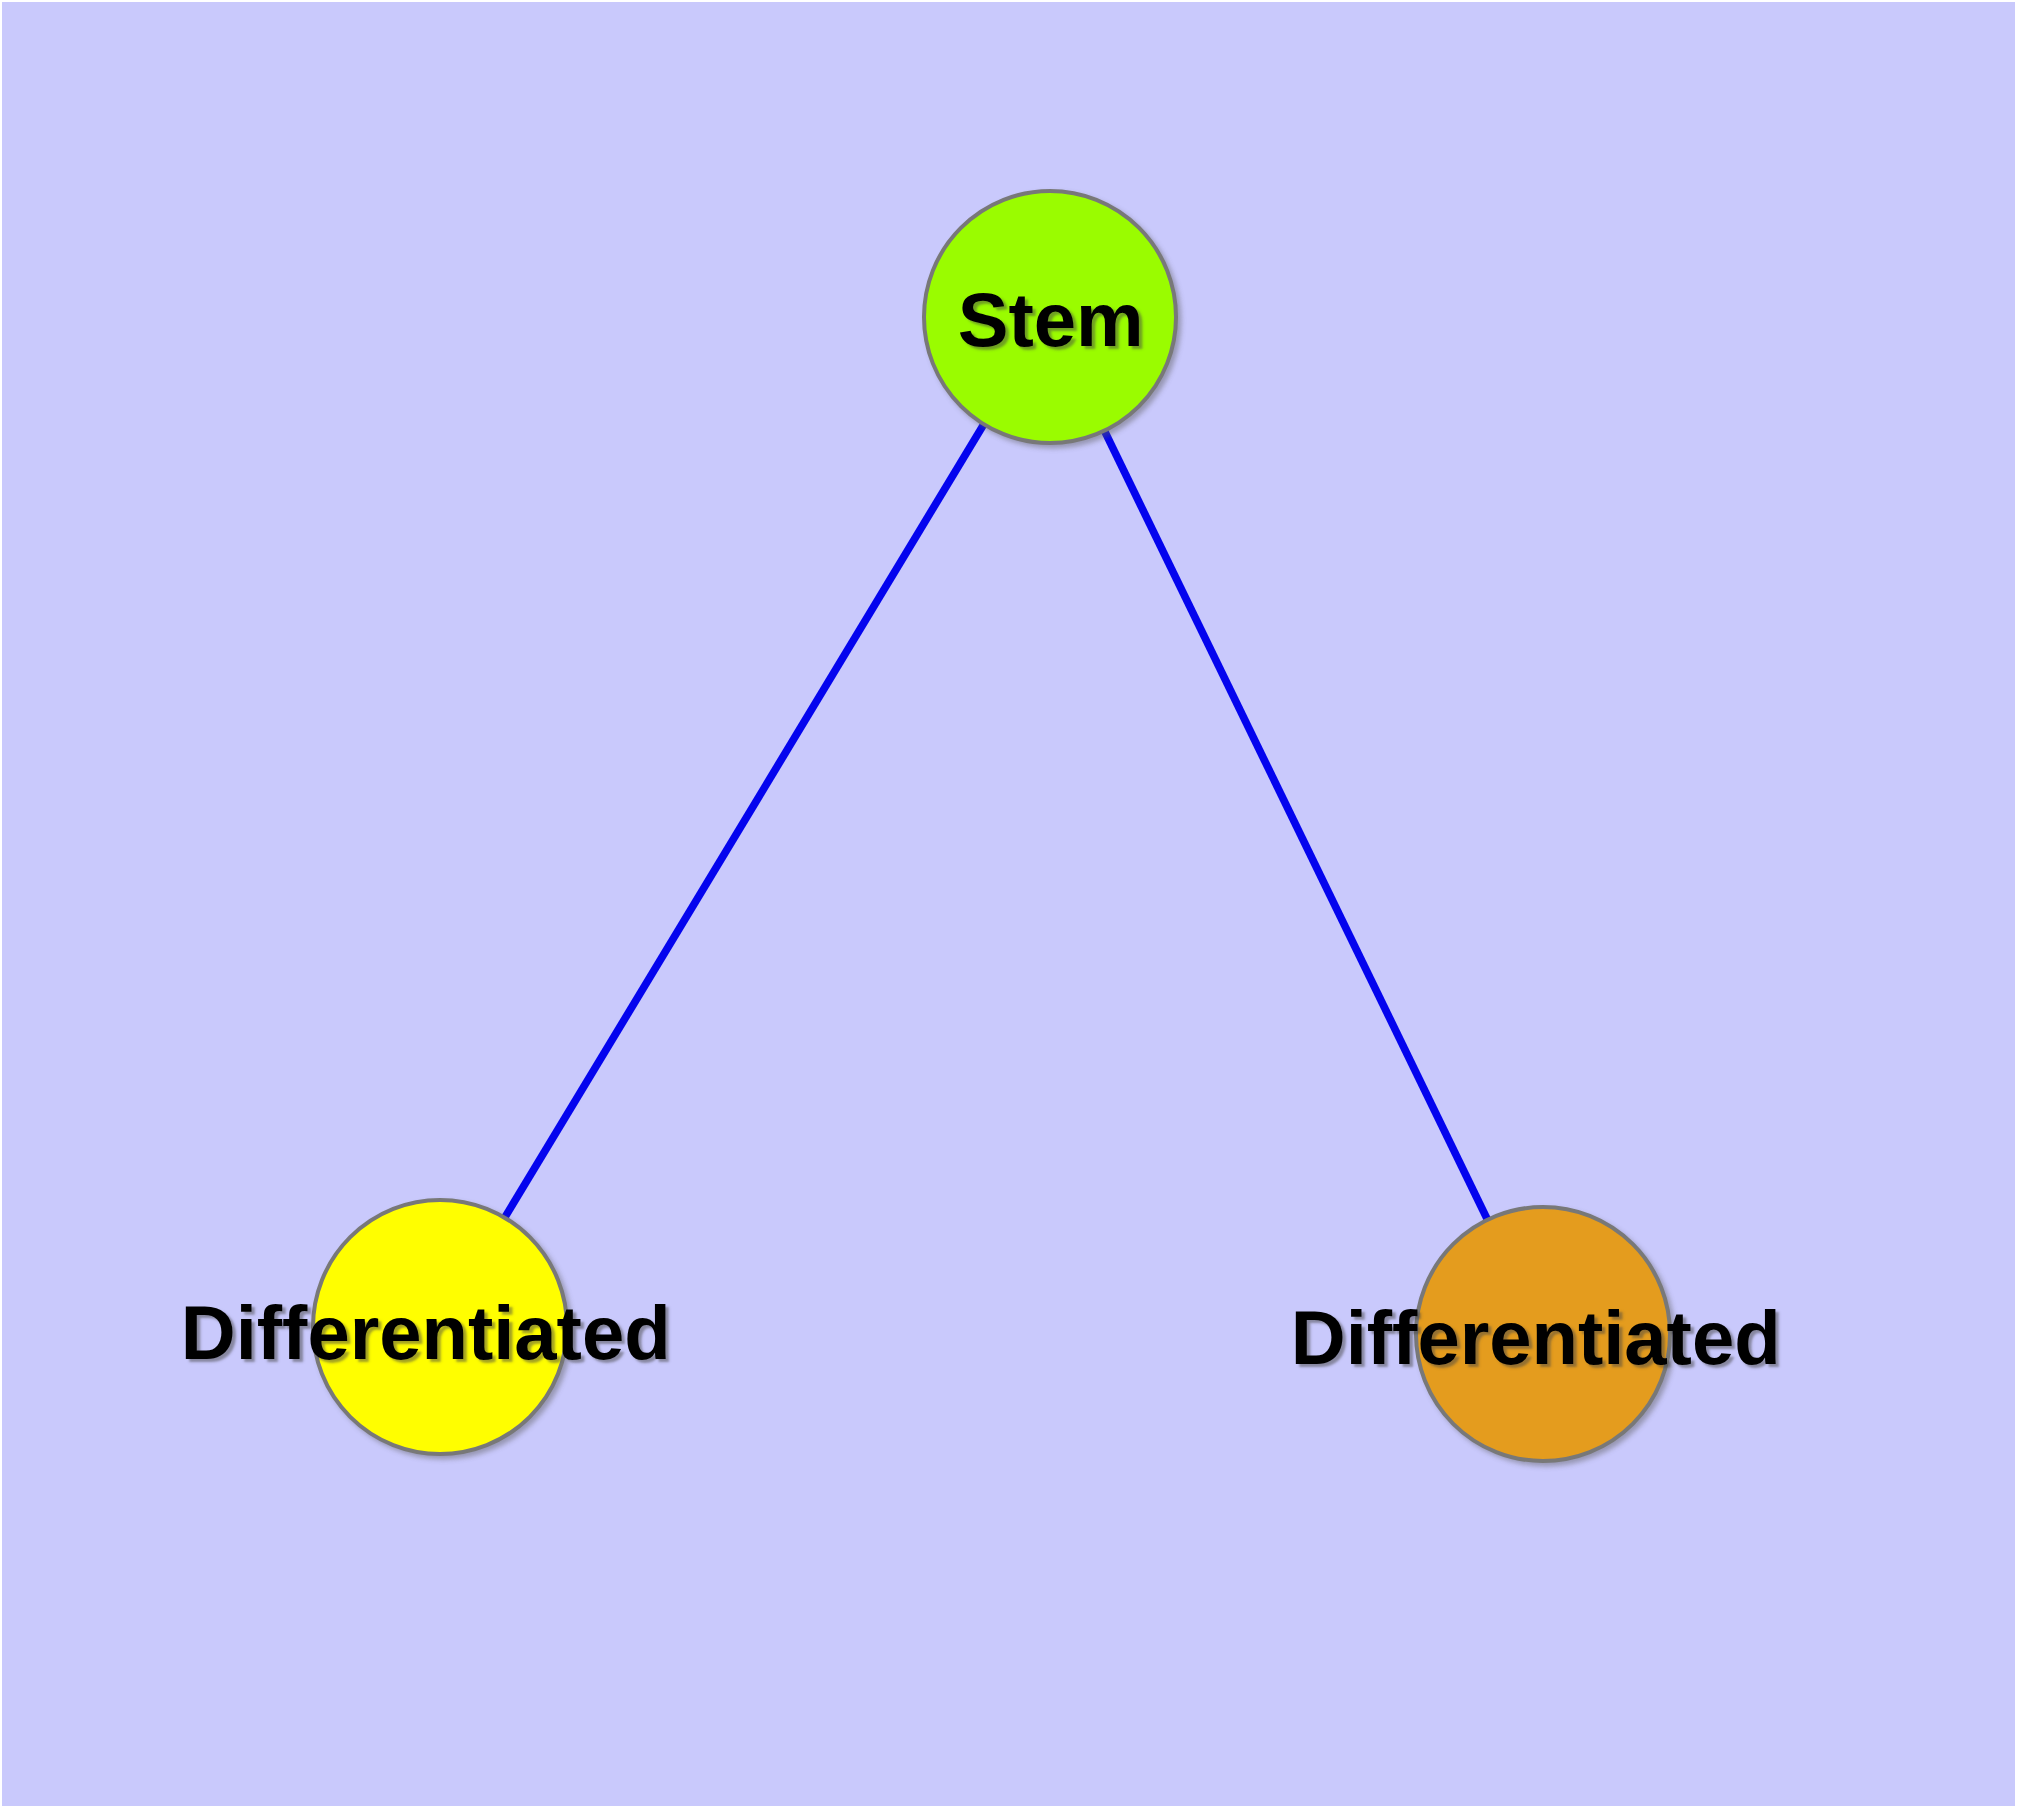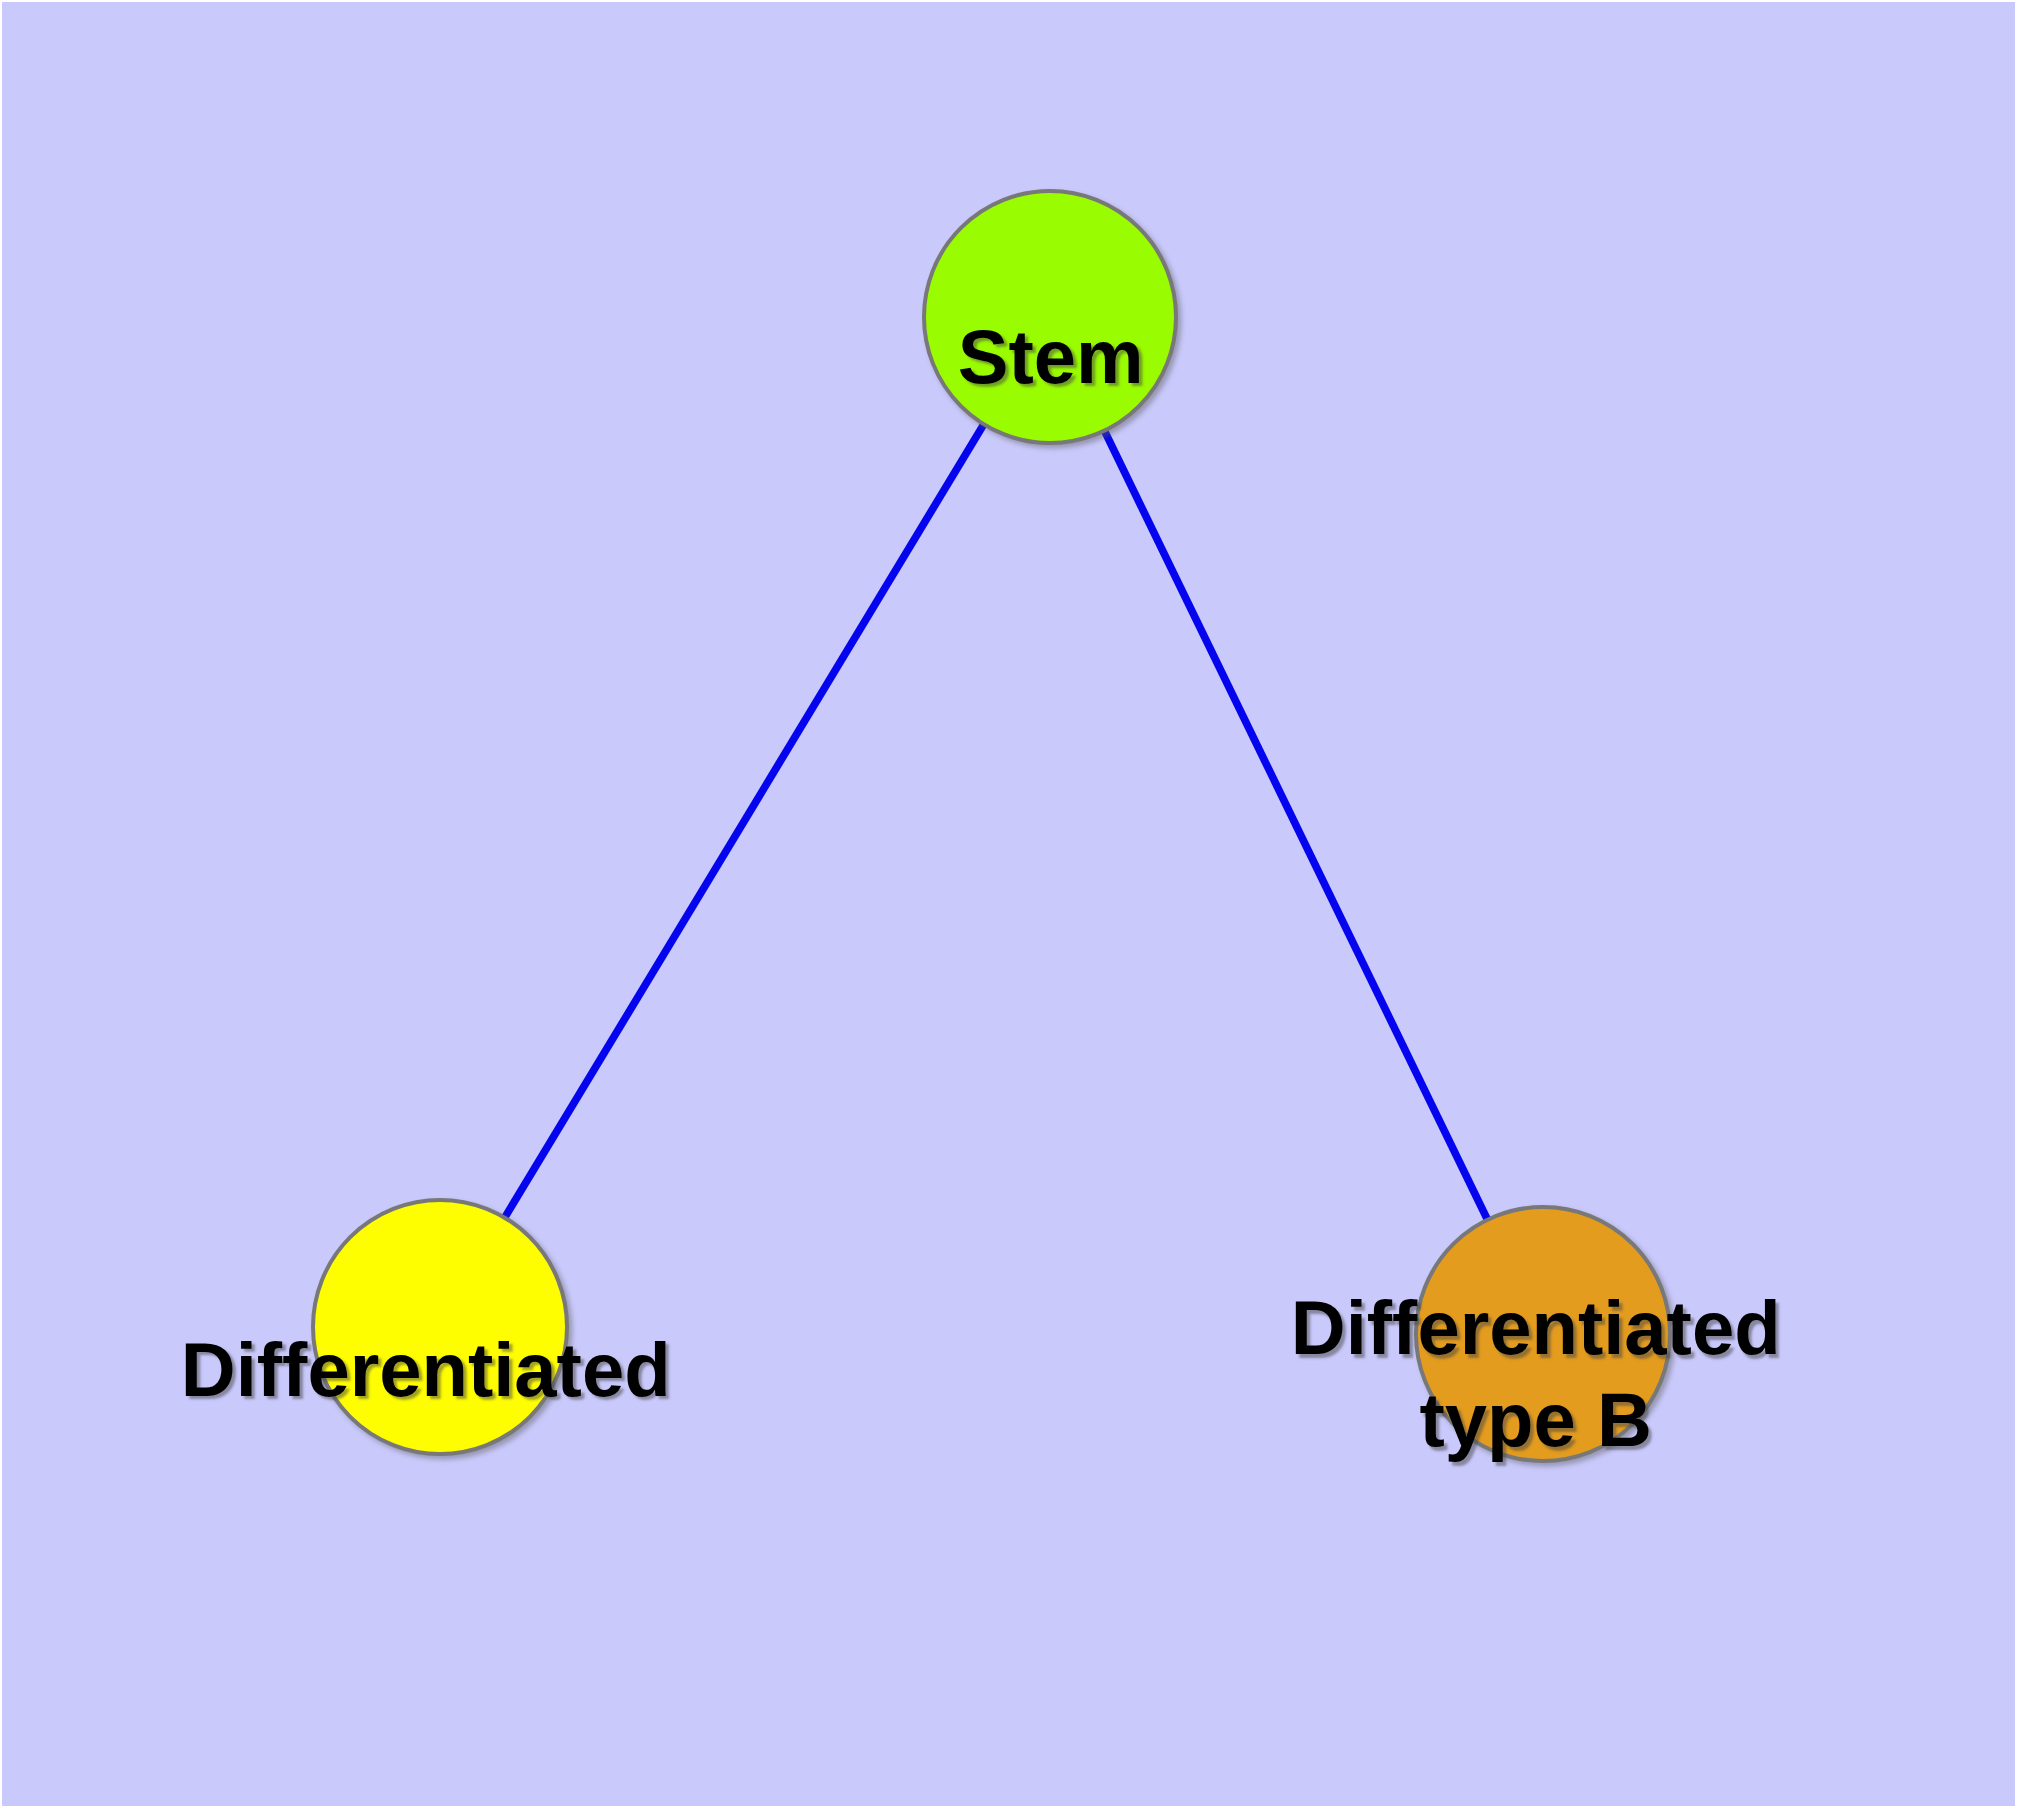--- a/index.html
+++ b/index.html
@@ -65,24 +65,22 @@
     height: 258px;
     background: #e49c1e;
   }
   .node-label {
     position: absolute;
     transform: translate(-50%, -50%);
     font-weight: bold;
     font-size: 76px;
     line-height: 1.22;
     color: #000000;
-    text-align: center;
     white-space: nowrap;
     text-shadow: 3.4px 3.4px 2.5px rgba(70, 70, 70, 0.5);
-    margin-top: 37px;
   }
   .label-stem  { left: 1049px; top: 318px;  }
   .label-a     { left: 424px;  top: 1331px; }
   .label-b     { left: 1534px; top: 1336px; }
   .label-line { display: block; }
 </style>
 </head>
 <body>
 
 <div class="page">
@@ -102,18 +100,17 @@
     <div class="node-label label-stem">
       <span class="label-line">Stem</span>
     </div>
 
     <div class="node-label label-a">
       <span class="label-line">Differentiated</span>
     </div>
 
     <div class="node-label label-b">
       <span class="label-line">Differentiated</span>
-      <span class="label-line">type B</span>
     </div>
 
   </div>
 </div>
 
 
 </body></html>

